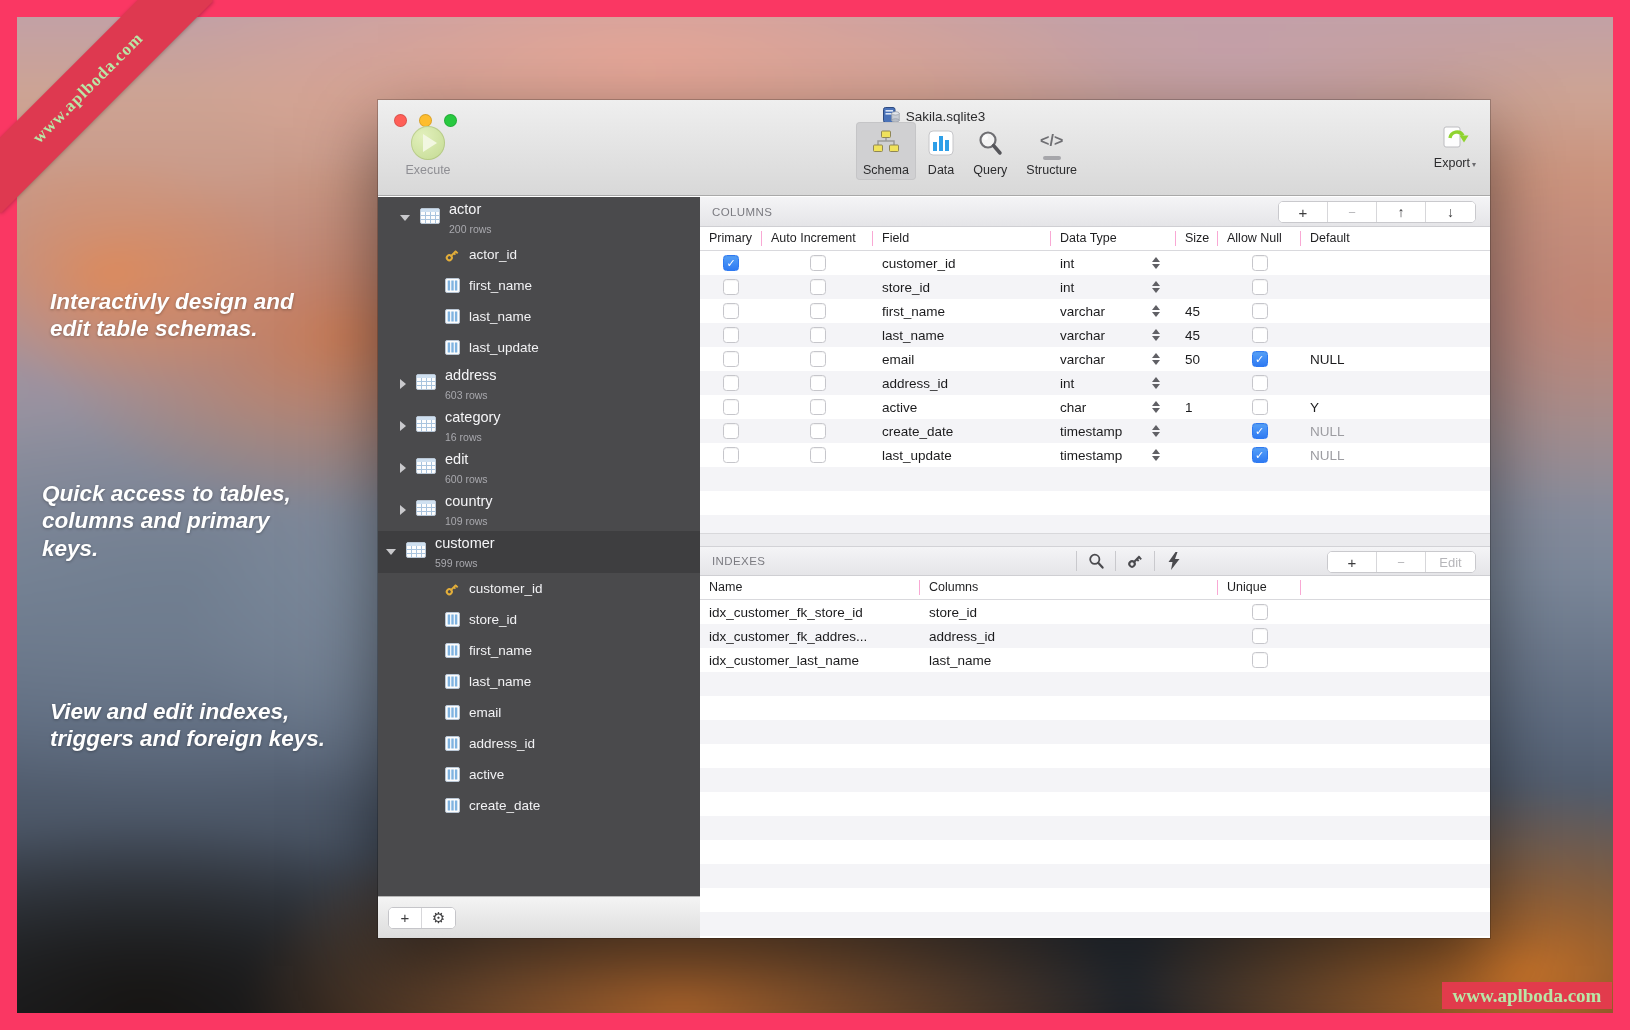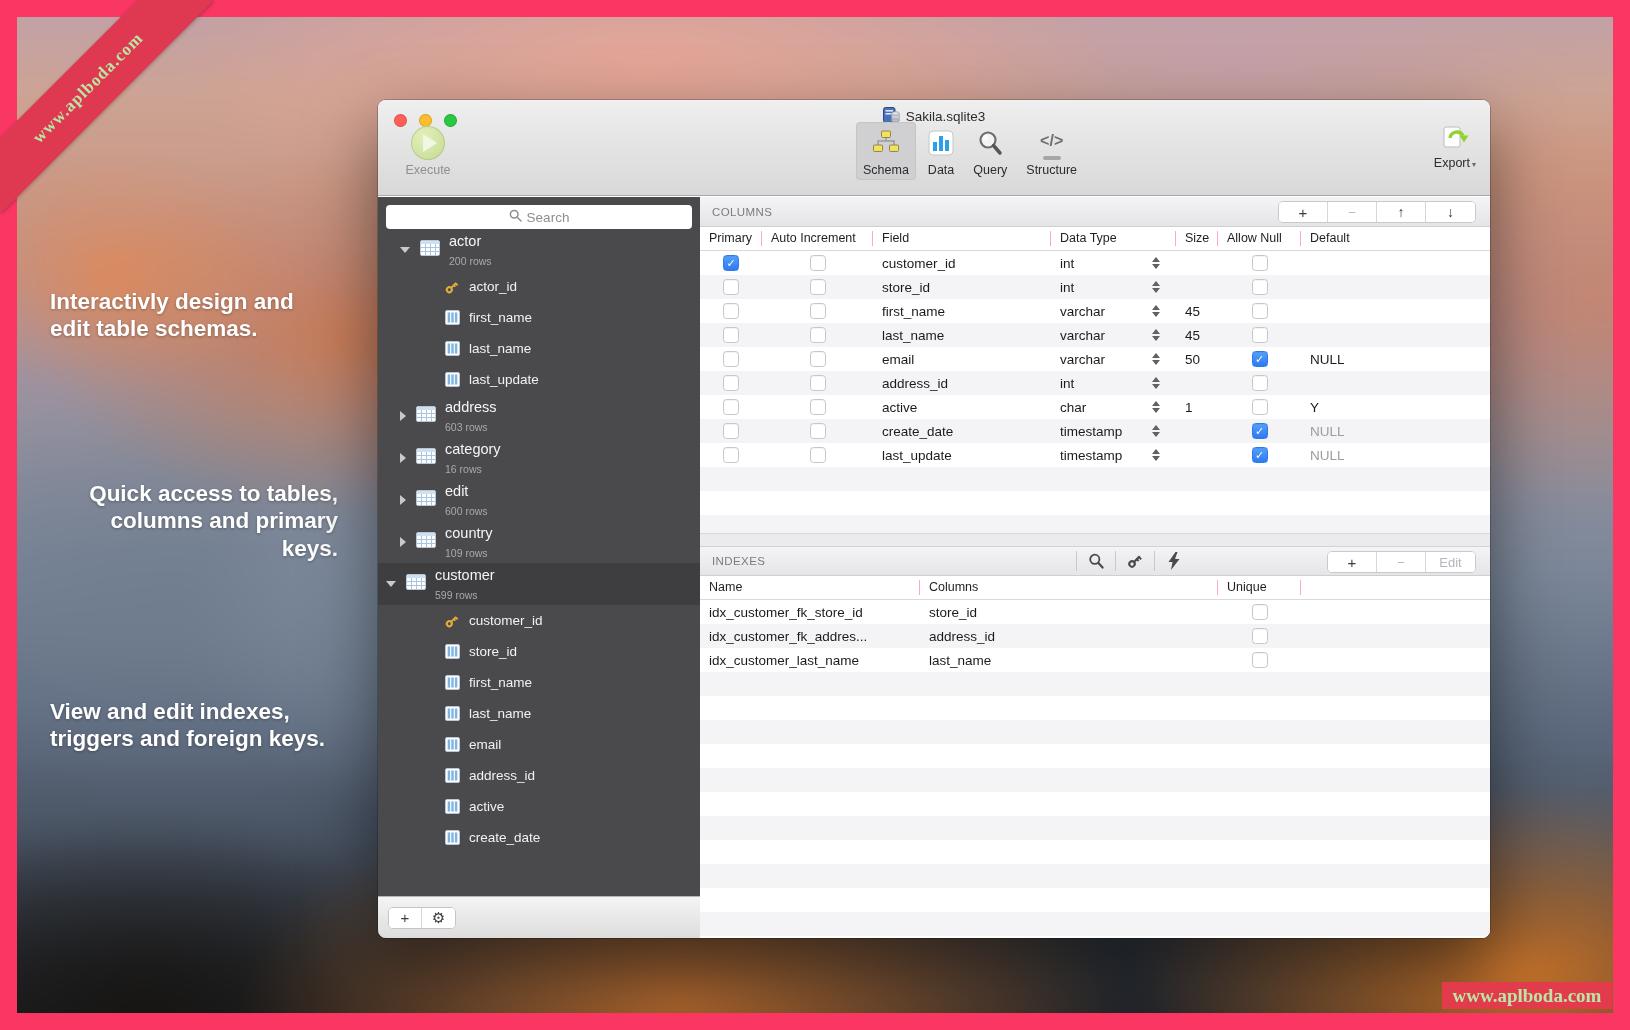--- a/index.html
+++ b/index.html
@@ -29,27 +29,27 @@
   .ribbon { position:absolute; left:-62px; top:61px; width:300px; height:54px; background:#de3950;
     transform:rotate(-45deg); z-index:41; display:flex; align-items:center; justify-content:center;
     box-shadow:0 1px 4px rgba(0,0,0,0.25); }
   .ribbon span { font-family:"Liberation Serif", serif; font-weight:bold; font-size:17px; color:#b9e6a6; letter-spacing:1px; }
   .watermark { position:absolute; right:18px; bottom:21px; width:170px; height:27px; background:#e23b4c;
     z-index:41; display:flex; align-items:center; justify-content:center; }
   .watermark span { font-family:"Liberation Serif", serif; font-weight:bold; font-size:19px; color:#b9e6a6; }
 
   
   .blurb { position:absolute; color:#fff; font-weight:bold; font-size:22.5px; line-height:1.22;
-    text-shadow:0 1px 3px rgba(0,0,0,0.3); z-index:10; }
+    text-shadow:0 1px 3px rgba(0,0,0,0.3); z-index:10;font-style:italic; }
   .b1 { left:50px; top:288px; width:285px; }
-  .b2 { left:63px; top:480px; width:275px;text-align:right; }
+  .b2 { left:42px; top:480px; width:275px; }
   .b3 { left:50px; top:698px; width:310px; }
 
   
-  .window { position:absolute; left:378px; top:100px; width:1112px; height:838px; border-radius:8px;
+  .window { position:absolute; left:378px; top:100px; width:1112px; height:838px; border-radius:0;
     background:#fff; box-shadow:0 28px 70px rgba(0,0,0,0.5), 0 0 0 1px rgba(0,0,0,0.2); z-index:20; overflow:hidden; }
 
   .header { position:absolute; top:0; left:0; right:0; height:96px;
     background:linear-gradient(#efefef,#d8d8d8); border-bottom:1px solid #a9a9a9; }
   .traffic { position:absolute; top:14px; left:16px; display:flex; gap:12px; }
   .light { width:13px; height:13px; border-radius:50%; box-shadow:inset 0 0 0 1px rgba(0,0,0,0.15); }
   .l-close{ background:#ff5f58; } .l-min{ background:#febd2e; } .l-zoom{ background:#28c940; }
   .win-title { position:absolute; top:7px; left:0; right:0; display:flex; justify-content:center; align-items:center; gap:6px;
     font-size:13.5px; color:#2c2c2e; }
 
@@ -230,29 +230,20 @@
             <path d="M10 14 a7 7 0 0 1 13 -2.5" fill="none" stroke="#8fd32e" stroke-width="3.4"></path>
             <polygon points="19.5,11.5 28.5,11.5 24,18.5" fill="#8fd32e"></polygon>
           </svg>
       </span>
       <span class="export-label"><span>Export</span><span class="caret">▾</span></span>
     </div>
   </div>
 
   <div class="content">
     <aside class="sidebar">
-      <div class="search-field">
-        <span>
-          <svg width="13" height="13" viewBox="0 0 13 13">
-              <circle cx="5.2" cy="5.2" r="3.8" fill="none" stroke="#8d8d93" stroke-width="1.5"></circle>
-              <line x1="8" y1="8" x2="12" y2="12" stroke="#8d8d93" stroke-width="1.5" stroke-linecap="round"></line>
-            </svg>
-        </span>
-        <span class="ph">Search</span>
-      </div>
       <div class="tree">
           <div class="tbl-item">
       <span class="disc down"></span>
       <span><svg width="20" height="16" viewBox="0 0 20 16">
                 <rect x="0.5" y="0.5" width="19" height="15" rx="1.5" fill="#fdfdfd" stroke="#b9c6d4"></rect>
                 <rect x="1" y="1" width="18" height="3" fill="#cfe0f0"></rect>
                 <path d="M0.5 7.5 h19 M0.5 11.5 h19 M5.5 4 v11.5 M10.5 4 v11.5 M15.5 4 v11.5" stroke="#a9c4de" stroke-width="1" fill="none"></path>
               </svg></span>
       <span class="tbl-meta">
               <span class="tbl-name">actor</span>

